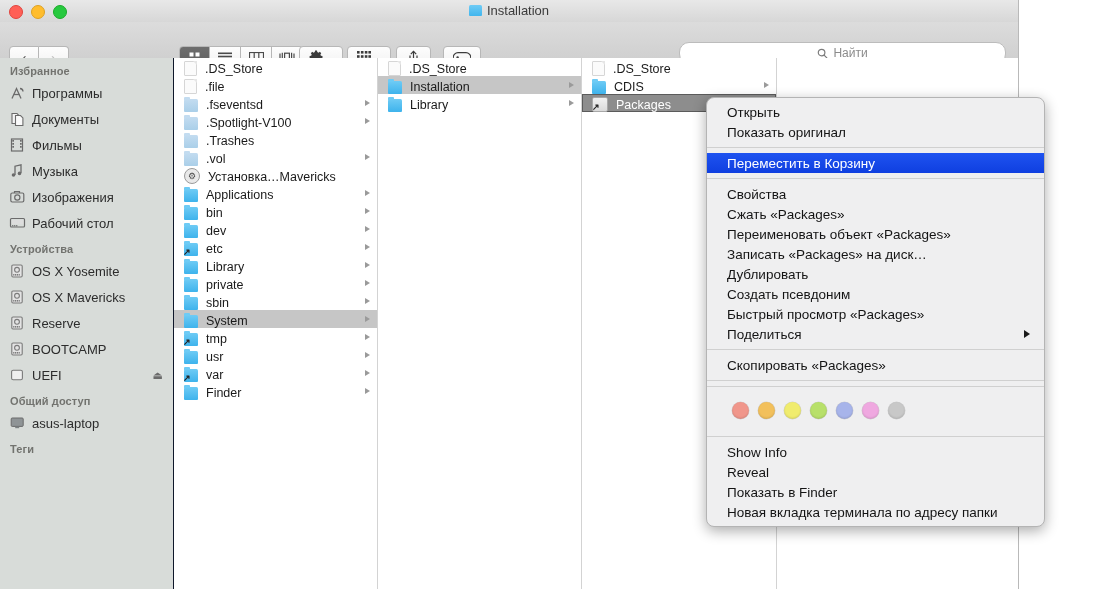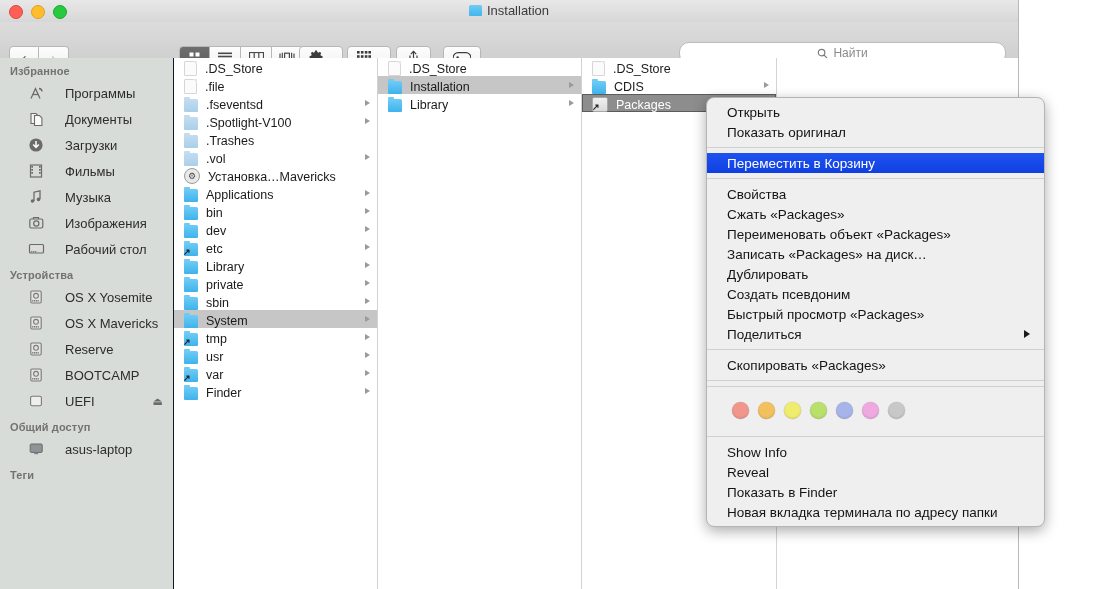--- a/index.html
+++ b/index.html
@@ -76,22 +76,22 @@
     background: #d8dcd9;
     border-right: 2px solid #0f172a;
     font-size: 12.5px;
     overflow: hidden;
   }
   .sb-head {
     color: #72736f; font-size: 11px; font-weight: bold;
     padding: 7px 0 3px 10px; letter-spacing: 0.1px;
   }
   .sb-item {
-    height: 26px; display: flex; align-items: center; gap: 20px;
-    padding-left: 28px; color: #2c2c2c; font-size: 13px; position: relative;
+    height: 26px; display: flex; align-items: center; gap: 6px;
+    padding-left: 9px; color: #2c2c2c; font-size: 13px; position: relative;
   }
   .sb-ico { width: 17px; height: 16px; flex: none; position: relative; }
 
   .eject {
     position: absolute; right: 10px; top: 50%; transform: translateY(-50%);
     font-size: 11px; color: #6b6b6b;
   }
 
   
   .cols { position: absolute; left: 174px; top: 58px; right: 0; bottom: 0; background: #fff; }
@@ -335,29 +335,20 @@
       <div class="sb-item">
         <span class="sb-ico">
           <svg width="17" height="16" viewBox="0 0 17 16">
             <path d="M3 2.5h5l2.4 2.4v7.6H3z" fill="#f4f4f4" stroke="#6b6b6b" stroke-width="1.1"></path>
             <path d="M6.5 4.5h5l2.4 2.4v7.6H6.5z" fill="#fafafa" stroke="#6b6b6b" stroke-width="1.1"></path>
           </svg>
         </span>
         <span>Документы</span>
       </div>
 
-      <div class="sb-item">
-        <span class="sb-ico">
-          <svg width="17" height="16" viewBox="0 0 17 16">
-            <circle cx="8" cy="8" r="6.6" fill="#6b6b6b"></circle>
-            <path d="M8 4v6M5.2 7.4L8 10.4l2.8-3" fill="none" stroke="#fff" stroke-width="1.5"></path>
-          </svg>
-        </span>
-        <span>Загрузки</span>
-      </div>
 
       <div class="sb-item">
         <span class="sb-ico">
           <svg width="17" height="16" viewBox="0 0 17 16">
             <rect x="2.5" y="2" width="11" height="12" fill="none" stroke="#6b6b6b" stroke-width="1.2"></rect>
             <g fill="#6b6b6b">
               <rect x="3.3" y="3" width="1.7" height="1.7"></rect>
                 <rect x="3.3" y="6" width="1.7" height="1.7"></rect>
               <rect x="3.3" y="9" width="1.7" height="1.7"></rect>
               <rect x="11" y="3" width="1.7" height="1.7"></rect>

